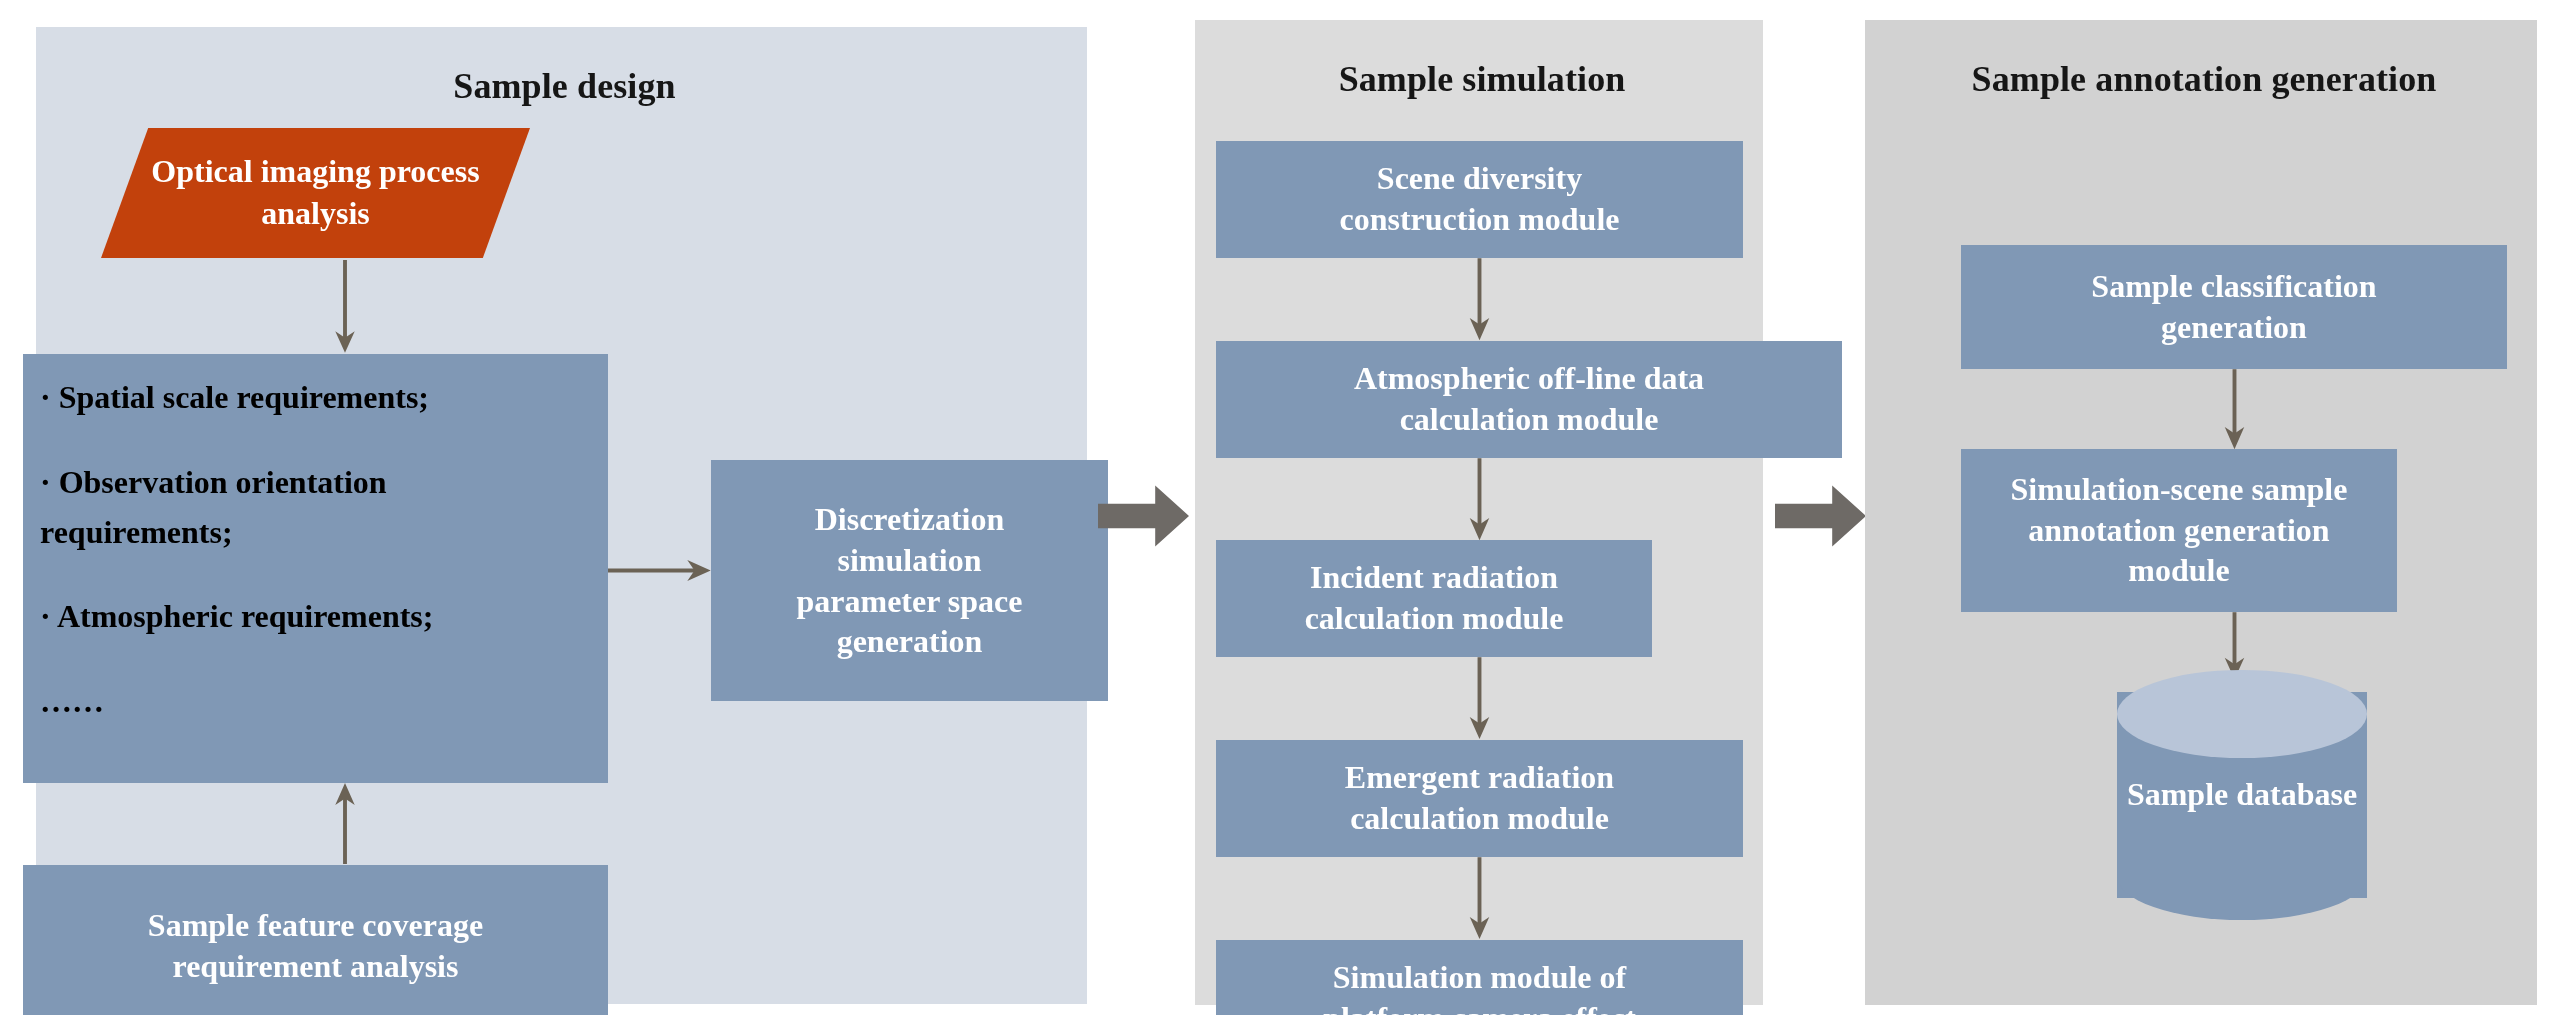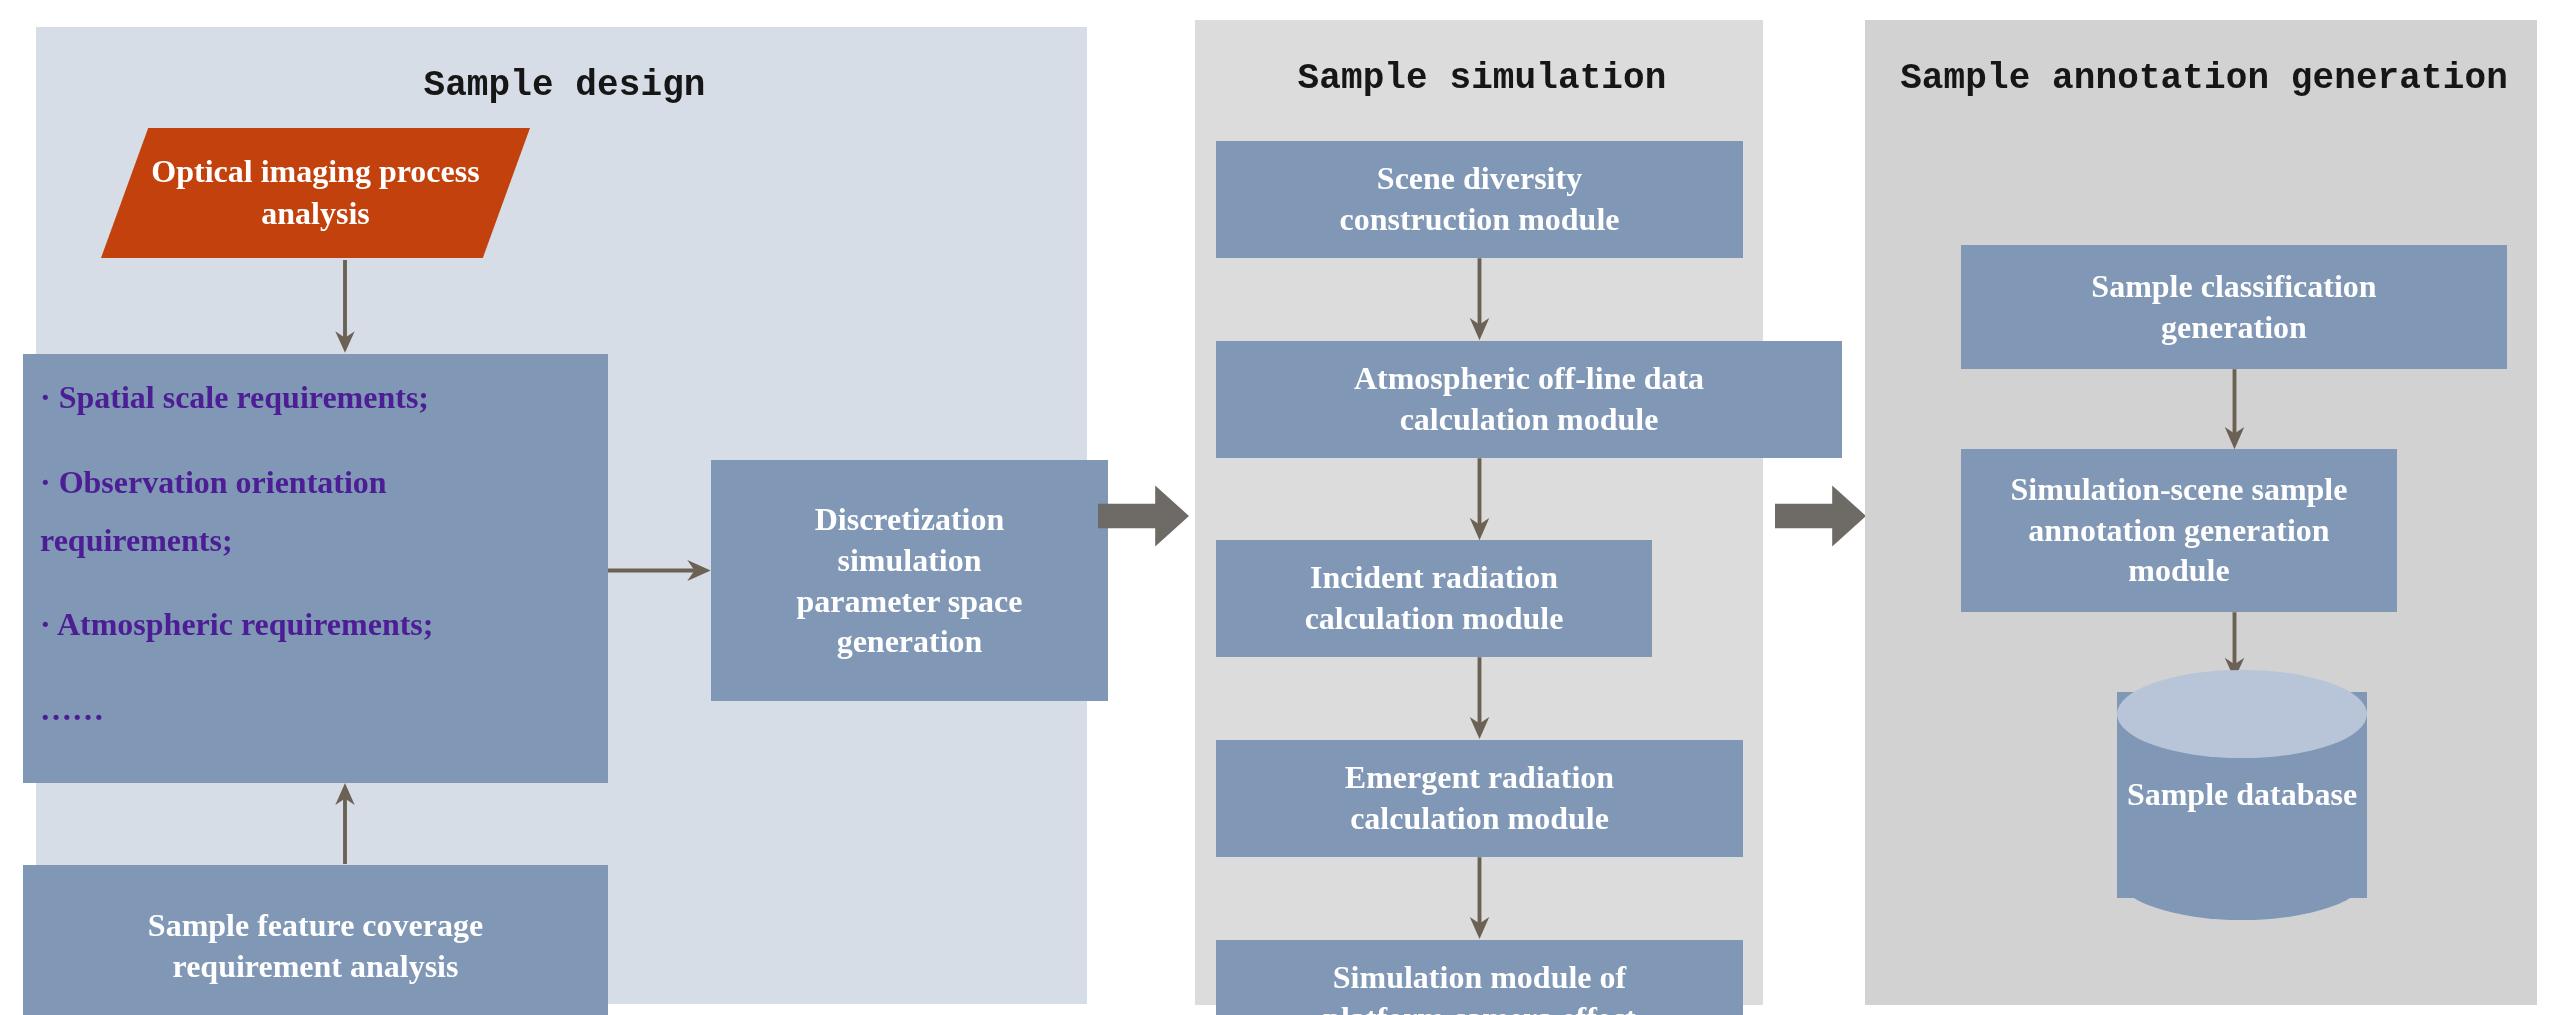--- a/index.html
+++ b/index.html
@@ -45,21 +45,20 @@
 
   .panel-title {
     position: absolute;
     left: 6px; right: 0;
     text-align: center;
     font-weight: bold;
     color: #161616;
     font-size: 36px;
     letter-spacing: 0.1px;
     white-space: nowrap;
-    font-family: Liberation Mono, monospace;
   }
   #panel-design .panel-title      { top: 38px; }
   #panel-simulation .panel-title  { top: 38px; }
   #panel-annotation .panel-title  { top: 38px; }
 
   
   .node {
     position: absolute;
     box-sizing: border-box;
     background: #8098b5;
@@ -73,21 +72,21 @@
     text-align: center;
     padding: 2.6px 6.5px;
   }
   .node .ln { display: block; }
 
   
   .bullets {
     position: absolute;
     box-sizing: border-box;
     background: #8098b5;
-    color: #4c1d95;
+    color: #000000;
     font-weight: bold;
     font-size: 32px;
     line-height: 1.3;
     padding: 23.4px 17px 0 17px;
     text-align: left;
   }
   .bullets .bline {
     margin-bottom: 43px;
     display: block;
   }
@@ -177,21 +176,21 @@
       </div>
     </div>
 
     <svg class="connector" style="left:296px; top:233px; width:26px; height:94px;" viewBox="0 0 40 145">
       <line x1="20" y1="0" x2="20" y2="128" stroke="#6b6255" stroke-width="6"></line>
       <path d="M20 143 L5 110 L20 120 L35 110 Z" fill="#6b6255"></path>
     </svg>
 
     <div class="bullets" style="left:-13px; top:327px; width:585px; height:429px;">
       <span class="bline">· Spatial scale requirements;</span>
-      <span class="bline" style="margin-bottom:16px;">· Observation orientation</span>
+      <span class="bline" style="margin-bottom:8px;">· Observation orientation</span>
       <span class="bline">requirements;</span>
       <span class="bline">· Atmospheric requirements;</span>
       <span class="bline">……</span>
     </div>
 
     <svg class="connector" style="left:572px; top:524px; width:104px; height:39px;" viewBox="0 0 160 60">
       <line x1="0" y1="30" x2="140" y2="30" stroke="#6b6255" stroke-width="6"></line>
       <path d="M158 30 L122 14 L133 30 L122 46 Z" fill="#6b6255"></path>
     </svg>
 

